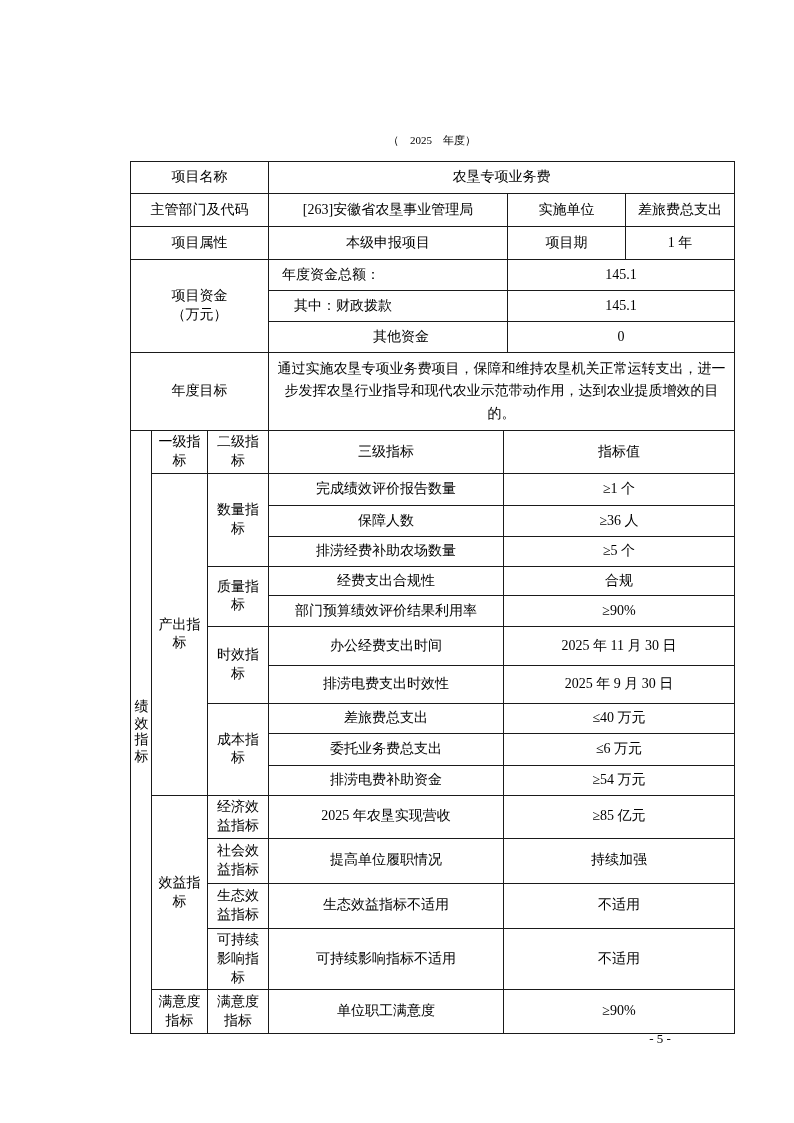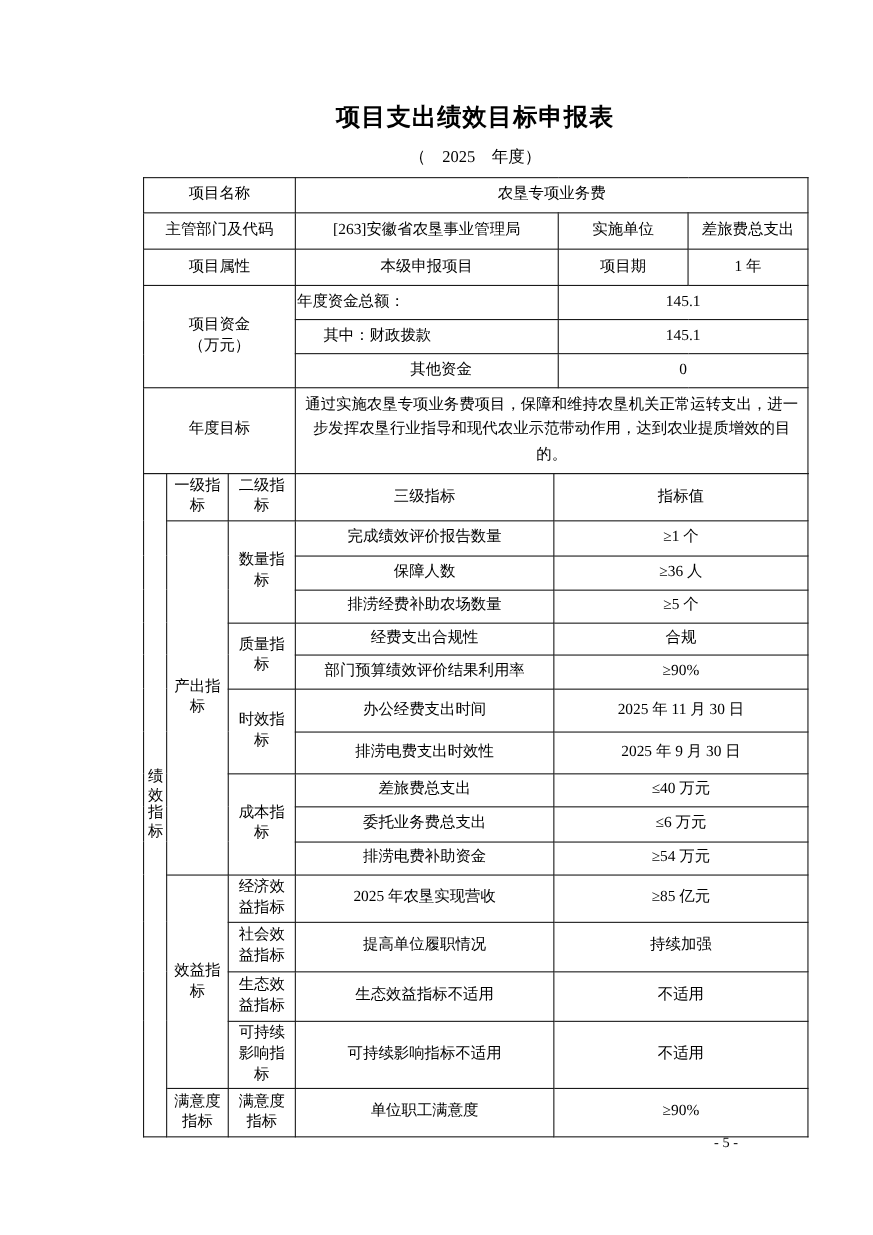--- a/index.html
+++ b/index.html
@@ -25,21 +25,21 @@
     font-size: 22px;
     font-weight: bold;
     letter-spacing: 1px;
   }
   .doc-subtitle {
     position: absolute;
     top: 133px;
     left: 130px;
     width: 604px;
     text-align: center;
-    font-size: 15px;
+    font-size: 11px;
   }
   .table-wrap {
     position: absolute;
     top: 161px;
     left: 130px;
     width: 604px;
   }
   table {
     border-collapse: collapse;
     table-layout: fixed;
@@ -55,21 +55,21 @@
     line-height: 1.35;
     word-break: break-all;
   }
   td.left { text-align: left; }
   td.goal-text {
     text-align: center;
     padding: 5px 7px;
     vertical-align: middle;
     line-height: 1.6;
   }
-  .pad8  { padding-left: 1px; }
+  .pad8  { padding-left: 13px; }
   .pad24 { padding-left: 25px; }
   .pad64 { padding-left: 104px; }
   .narrow-wrap { max-width: 62px; margin: 0 auto; }
   .vert-label {
     width: 15px;
     margin: 0 auto;
     word-break: break-all;
     line-height: 1.18;
     text-align: center;
   }
@@ -86,21 +86,20 @@
   tr.h57 { height: 57px; } tr.h42 { height: 42px; } tr.h30 { height: 30px; }
   tr.h29 { height: 29px; } tr.h39 { height: 39px; margin-left: 36px; } tr.h38 { height: 38px; padding-left: 35px; }
   tr.h40 { height: 40px; } tr.h45 { height: 45px; margin-top: 17px; } tr.h46 { height: 46px; }
   tr.h44 { height: 44px; }
 </style>
 </head>
 <body>
 
 <div class="page">
 
-  <div class="doc-title">项目支出绩效目标申报表</div>
   <div class="doc-subtitle">（　2025　年度）</div>
 
   <div class="table-wrap">
 
     <table class="info">
       <colgroup>
         <col style="width:138px">
           <col style="width:239px">
           <col style="width:118px">
           <col style="width:109px">

